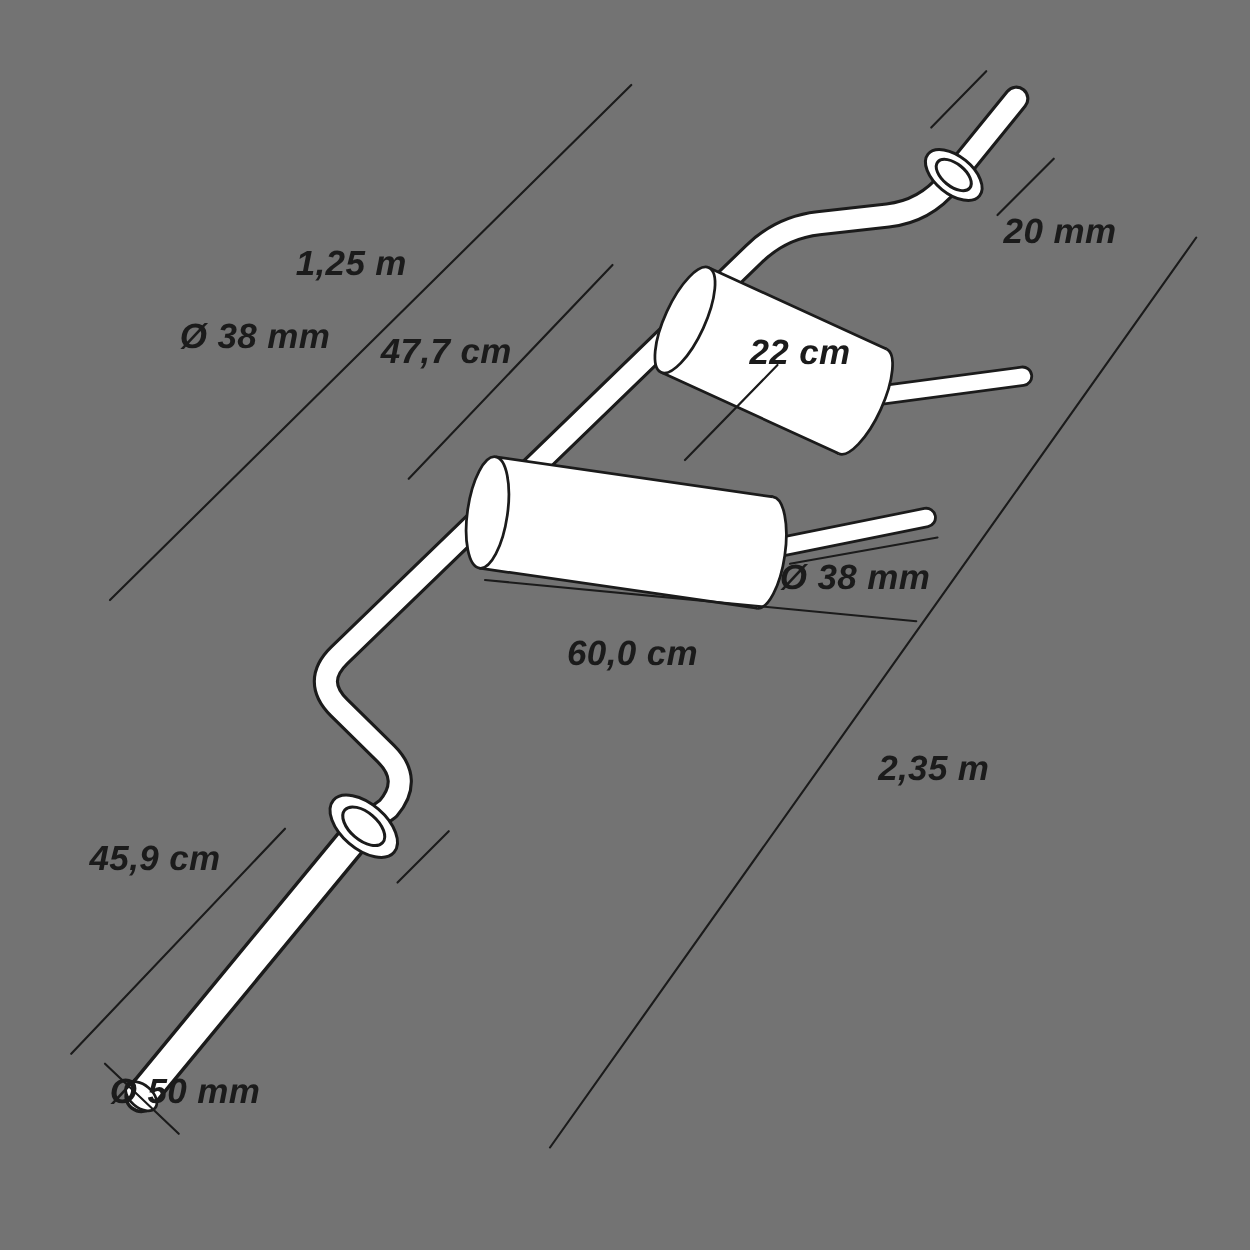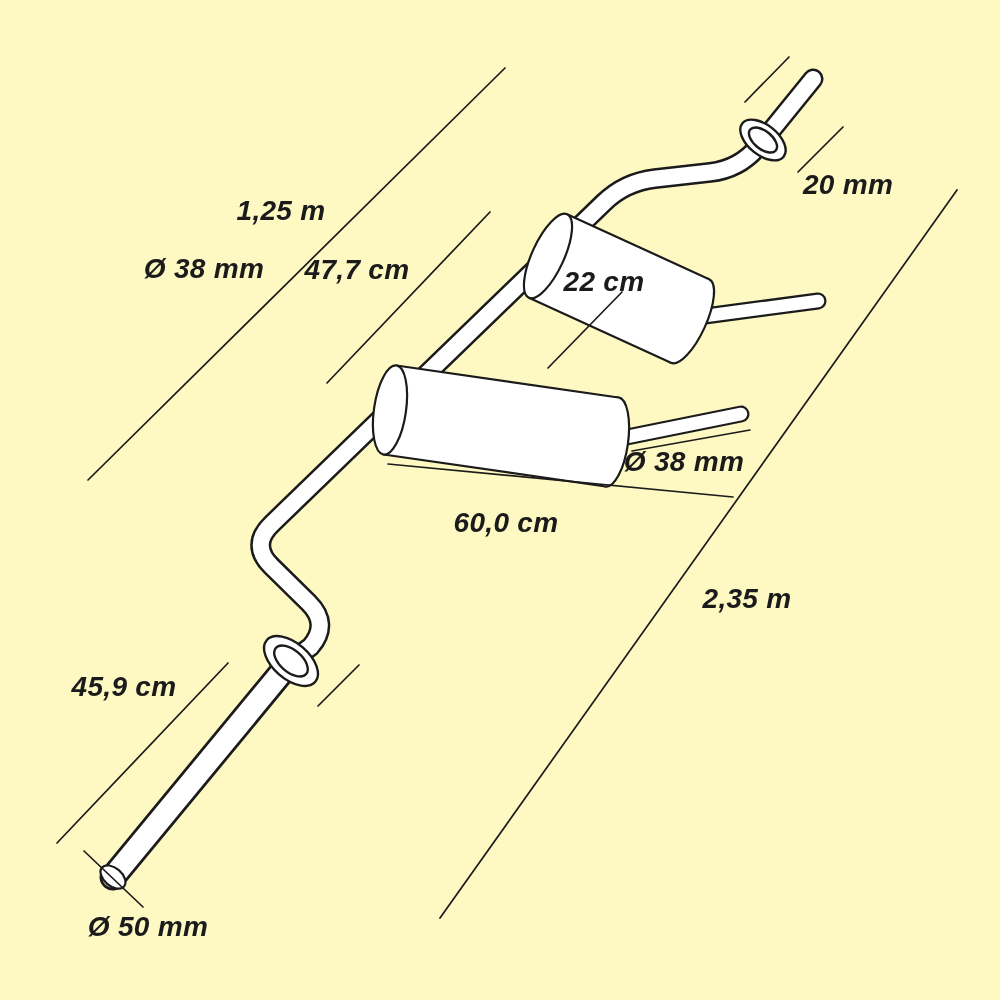--- a/index.html
+++ b/index.html
@@ -1,17 +1,17 @@
 <!DOCTYPE html>
 <html><head>
 <meta charset="utf-8">
 <style>
   html,body{margin:0;padding:0;background:#ffffff;}
   body{width:1000px;height:1000px;font-family:"Liberation Sans",sans-serif;}
-  .stage{position:relative;width:1000px;height:1000px;background:#fef9c3;overflow:hidden;}
+  .stage{position:relative;width:1000px;height:1000px;background:#737373;overflow:hidden;}
   .stage svg{position:absolute;left:0;top:0;}
   .dim{
     position:absolute;
     transform:translate(-50%,-50%);
     font-style:italic;
     font-weight:600;
     font-size:28px;
     letter-spacing:.3px;
     color:#1b1b1b;
     white-space:nowrap;
@@ -79,29 +79,29 @@
       <path d="M228 663 L57 843"></path>
       <path d="M318 706 L359 665"></path>
       <path d="M84 851 L143 907"></path>
     </g>
   </svg>
 
   <div class="dim" style="left:281px;top:211px">1,25 m</div>
 
   <div class="dim" style="left:204px;top:269px">Ø 38 mm</div>
 
-  <div class="dim" style="left:357px;top:270px">47,7 cm</div>
+  <div class="dim" style="left:357px;top:281px">47,7 cm</div>
 
-  <div class="dim" style="left:604px;top:282px">22 cm</div>
+  <div class="dim" style="left:640px;top:282px">22 cm</div>
 
   <div class="dim" style="left:848px;top:185px">20 mm</div>
 
   <div class="dim" style="left:684px;top:462px">Ø 38 mm</div>
 
   <div class="dim" style="left:506px;top:523px">60,0 cm</div>
 
-  <div class="dim" style="left:747px;top:599px">2,35 m</div>
+  <div class="dim" style="left:747px;top:615px">2,35 m</div>
 
   <div class="dim" style="left:124px;top:687px">45,9 cm</div>
 
-  <div class="dim" style="left:148px;top:927px">Ø 50 mm</div>
+  <div class="dim" style="left:148px;top:873px">Ø 50 mm</div>
 
 </div>
 
 </body></html>

